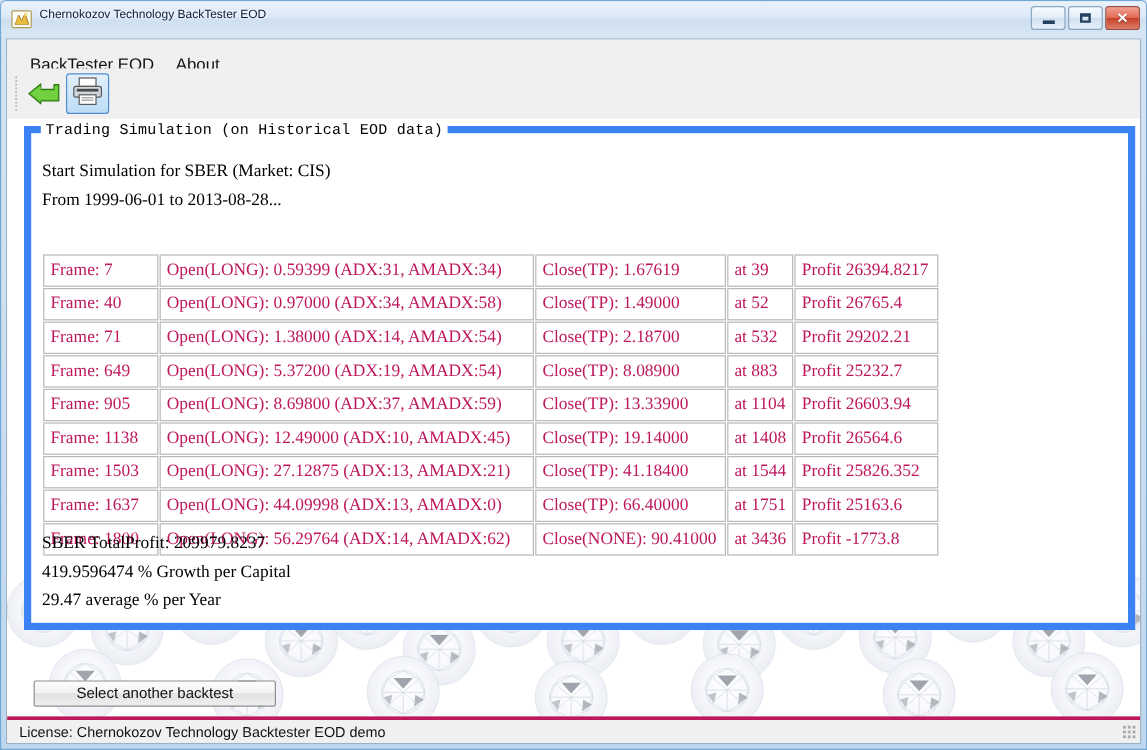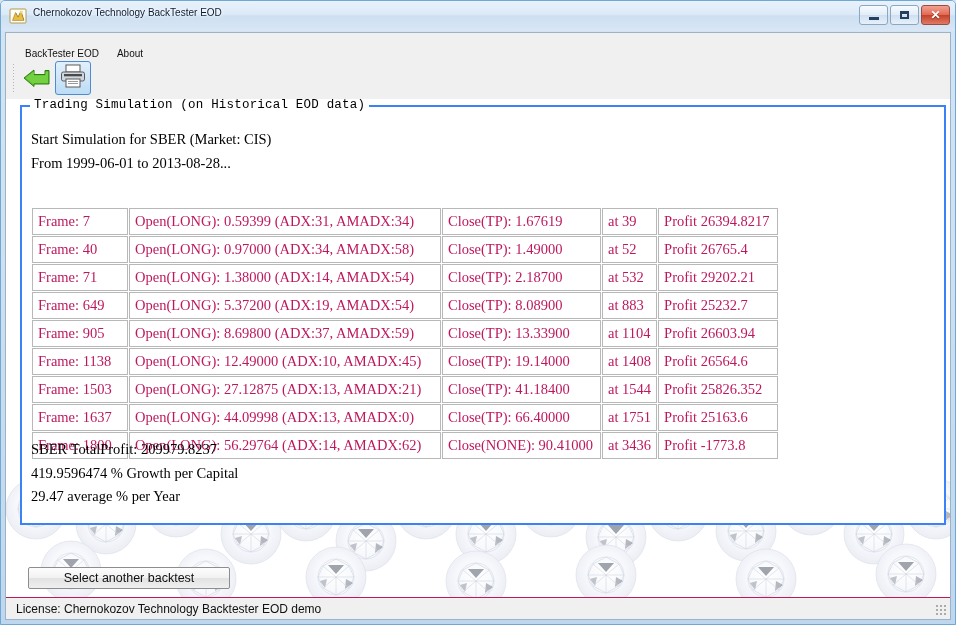--- a/index.html
+++ b/index.html
@@ -59,21 +59,21 @@
     text-shadow:0 1px 1px rgba(0,0,0,.45);
   }
 
   
   .menubar{
     position:absolute;left:0;top:0;right:0;height:24px;
     background:#f0f0f0;
     display:flex;align-items:center;padding-left:10px;
   }
   .menu-item{
-    font-size:10px;color:#111;padding:3px 9px;cursor:default;
+    font-size:14px;color:#111;padding:3px 9px;cursor:default;
     white-space:nowrap;
     margin-top:16px;
   }
 
   
   .toolbar{
     position:absolute;left:0;top:24px;right:0;height:42px;
     background:#f0f0f0;display:flex;align-items:center;
   }
   .tb-grip{
@@ -95,21 +95,21 @@
     position:absolute;left:0;top:66px;right:0;bottom:22px;
     background:#fff;overflow:hidden;
   }
   .diamond-strip{
     position:absolute;left:0;right:0;bottom:0;height:118px;
     background:#ffffff;
     overflow:hidden;
   }
   .group{
     position:absolute;left:14px;top:6px;width:926px;height:420px;
-    border:2px solid #3b82f6;background:#fff;box-sizing:border-box;
+    border:6px solid #3b82f6;background:#fff;box-sizing:border-box;
   }
   .group-legend{
     position:absolute;left:8px;top:-9px;background:#fff;padding:0 4px;
     font-family:"Liberation Mono","DejaVu Sans Mono",monospace;
     font-size:12.5px;color:#000;white-space:nowrap;letter-spacing:.2px;
   }
   .serif{
     font-family:"Liberation Serif","DejaVu Serif",serif;
     font-size:14.5px;color:#000;
   }
@@ -144,21 +144,21 @@
     box-sizing:border-box;
     border:1px solid #8d8d8d;border-radius:2px;
     background:linear-gradient(to bottom,#fdfdfd 0%,#f2f2f2 48%,#e2e2e2 50%,#efefef 100%);
     font-family:"Liberation Sans",sans-serif;font-size:12.5px;color:#111;
     display:flex;align-items:center;justify-content:center;cursor:default;margin-top:44px;
   }
 
   
   .statusbar{
     position:absolute;left:0;right:0;bottom:0;height:22px;
-    background:#f0f0f0;border-top:1px solid #be185d;
+    background:#f0f0f0;border-top:3px solid #be185d;
     display:flex;align-items:center;box-sizing:border-box;
   }
   .status-text{
     font-size:12px;color:#111;padding-left:10px;white-space:nowrap;
   }
   .grip{
     position:absolute;right:3px;bottom:3px;width:12px;height:12px;
     background-image:
       radial-gradient(circle, #9a9a9a 45%, transparent 46%);
     background-size:4px 4px;

